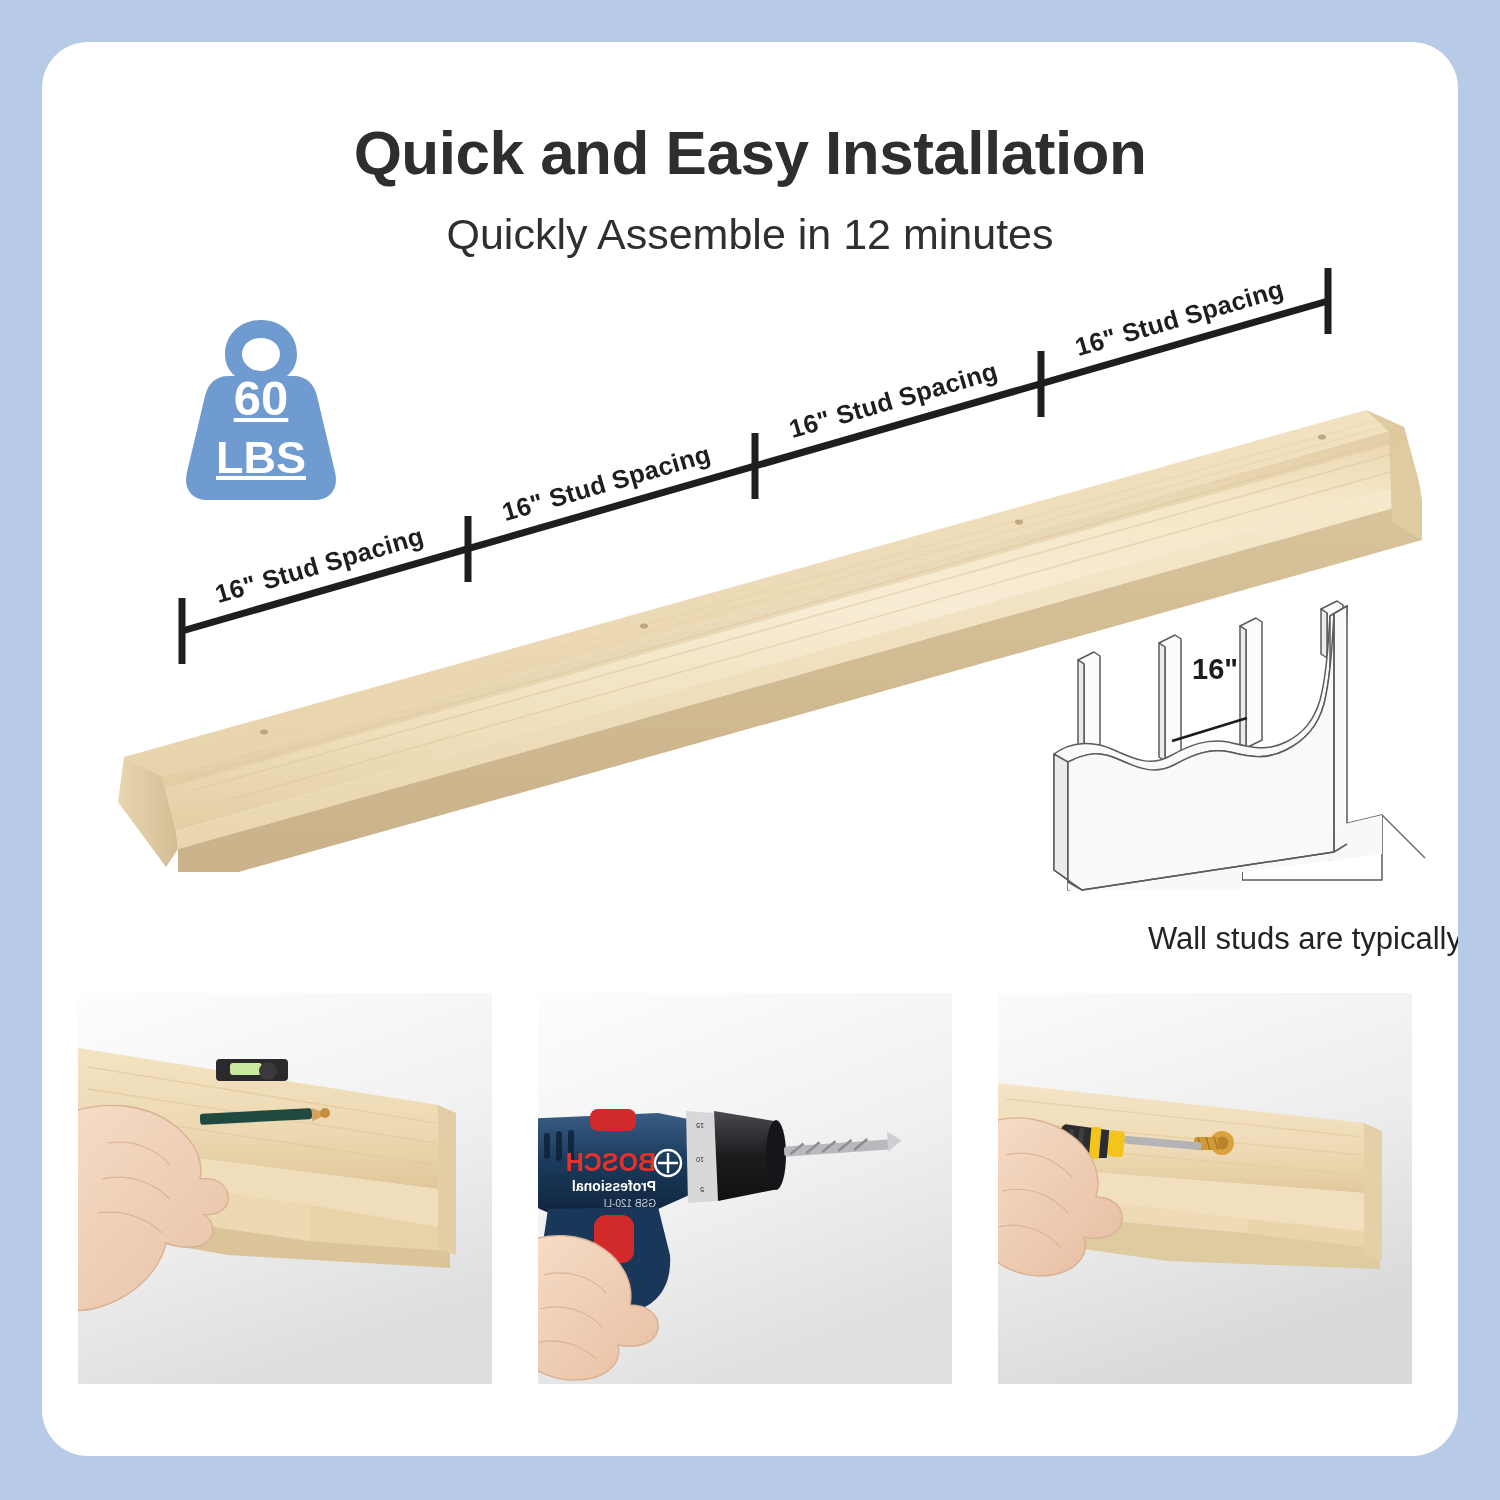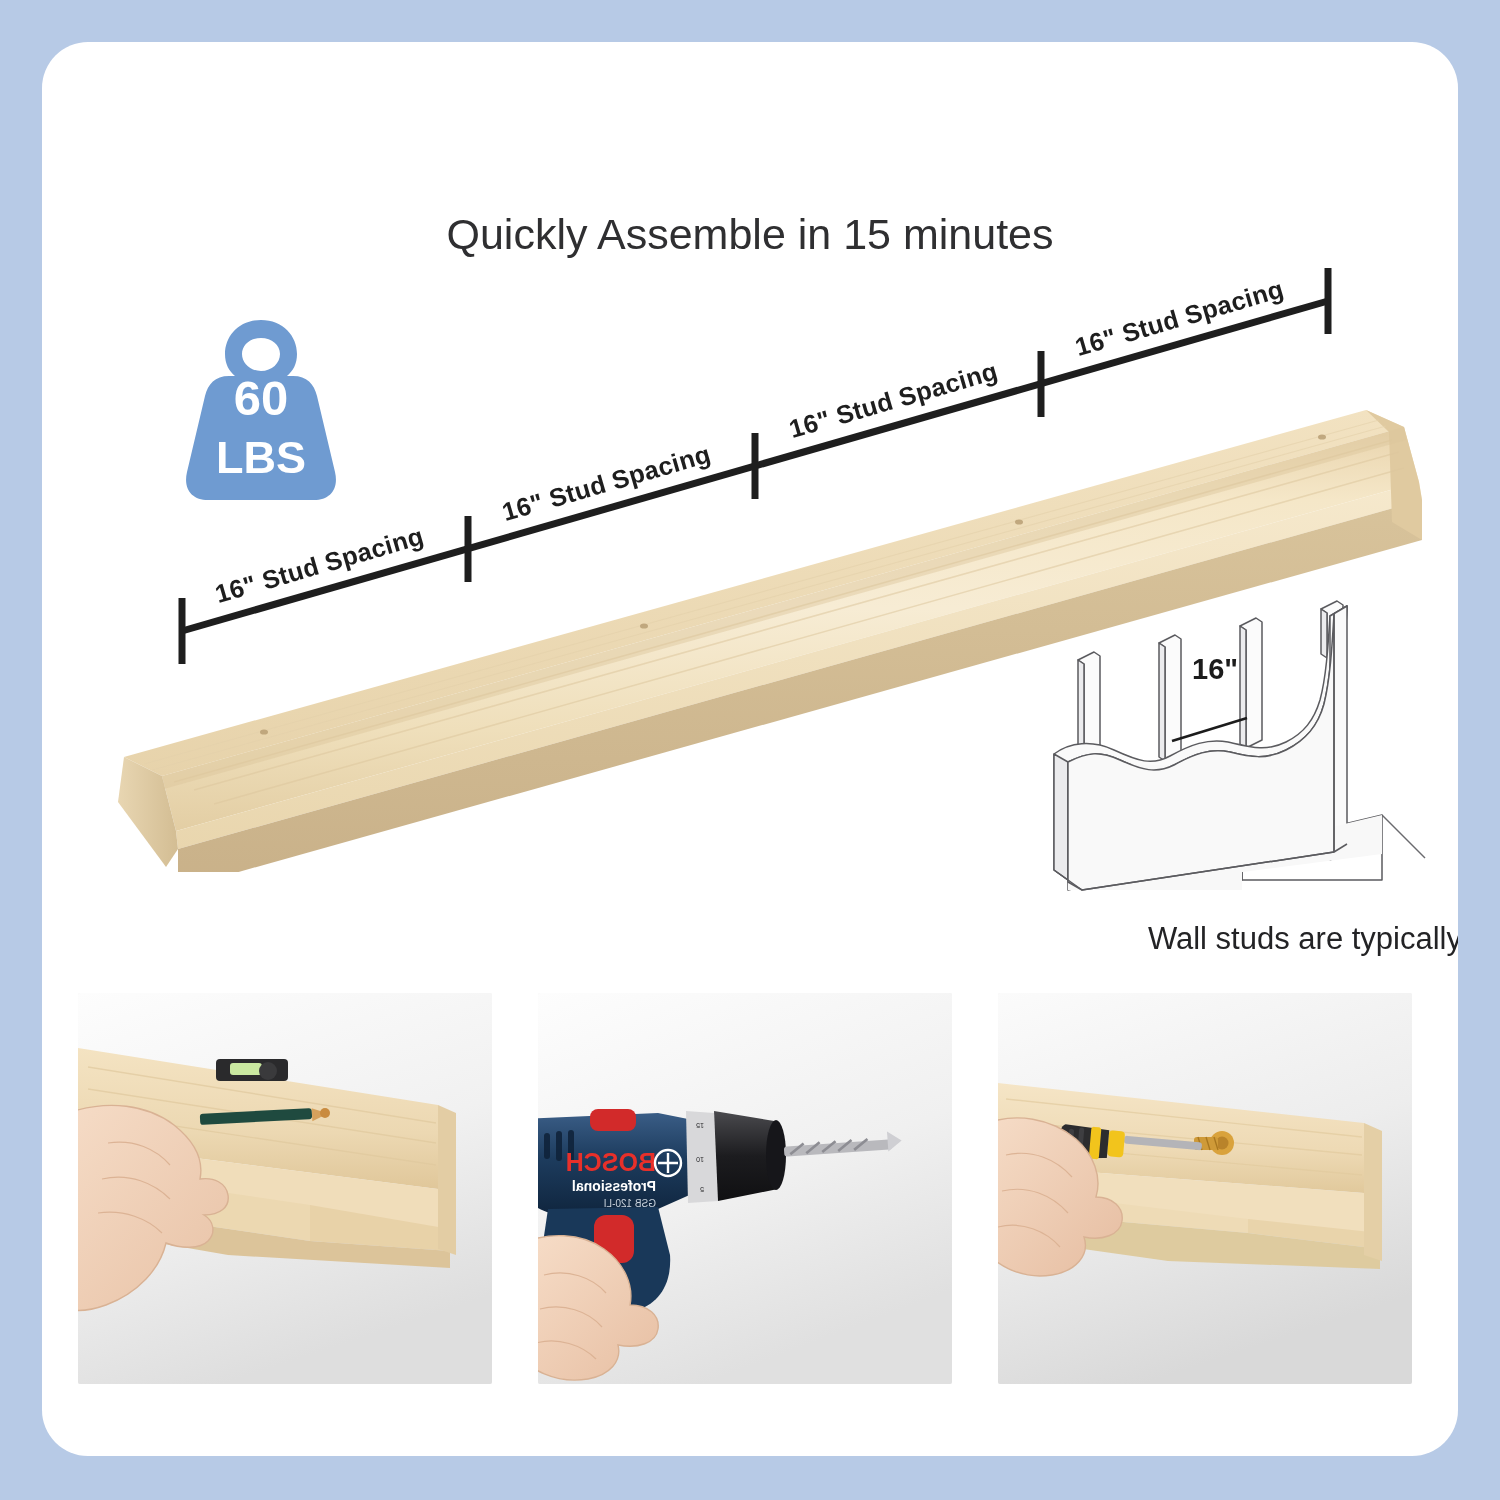--- a/index.html
+++ b/index.html
@@ -40,20 +40,21 @@
   .weight-badge{
     position:absolute;left:139px;top:272px;
     width:160px;height:190px;
   }
   .weight-badge svg{display:block;}
   .weight-text{
     position:absolute;left:0;top:60px;width:160px;
     text-align:center;color:#ffffff;
     font-weight:bold;line-height:1.0;
     pointer-events:none;
+    text-decoration:underline;
   }
   .weight-num{font-size:49px;display:block;}
   .weight-unit{font-size:45px;display:block;margin-top:12px;}
 
   
   .dim-layer{position:absolute;left:0;top:0;width:1416px;height:1414px;}
   .dim-label{
     position:absolute;
     font-size:25.5px;font-weight:bold;
     color:#1e1e1e;
@@ -93,21 +94,22 @@
   .panel.p1{left:0;}
   .panel.p2{left:460px;}
   .panel.p3{left:920px;}
   .panel svg{display:block;width:414px;height:391px;}
 </style>
 </head>
 <body>
 
 <div class="card">
 
-  <div class="subtitle">Quickly Assemble in 15 minutes</div>
+  <div class="title">Quick and Easy Installation</div>
+  <div class="subtitle">Quickly Assemble in 12 minutes</div>
 
   <div class="weight-badge">
     <svg viewBox="0 0 160 190" width="160" height="190">
       <path d="M80 6 C58 6 44 22 44 40 C44 50 48 57 54 62 L48 62
                C34 62 27 70 24 82 L6 158 C2 175 11 186 27 186
                L133 186 C149 186 158 175 154 158 L136 82
                C133 70 126 62 112 62 L106 62 C112 57 116 50 116 40
                C116 22 102 6 80 6 Z
                M80 24 C91 24 99 31 99 40 C99 49 91 57 80 57
                C69 57 61 49 61 40 C61 31 69 24 80 24 Z" fill="#6f9bd1"></path>

